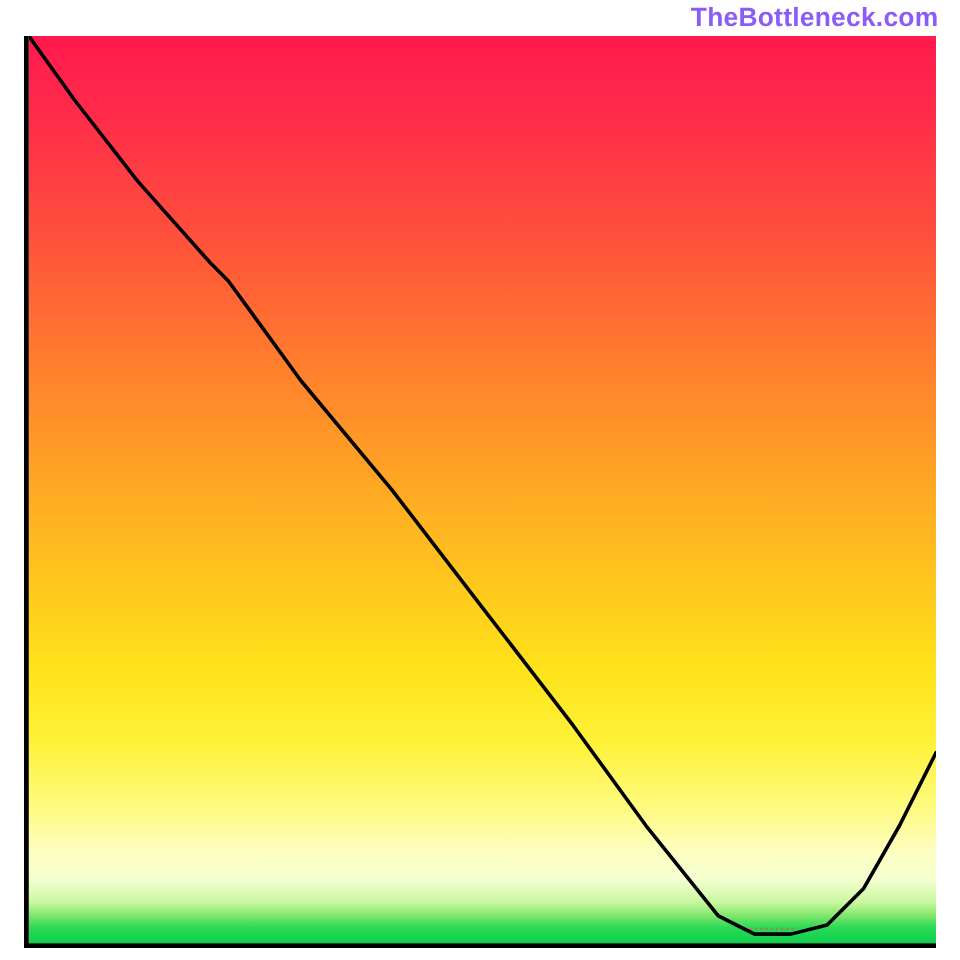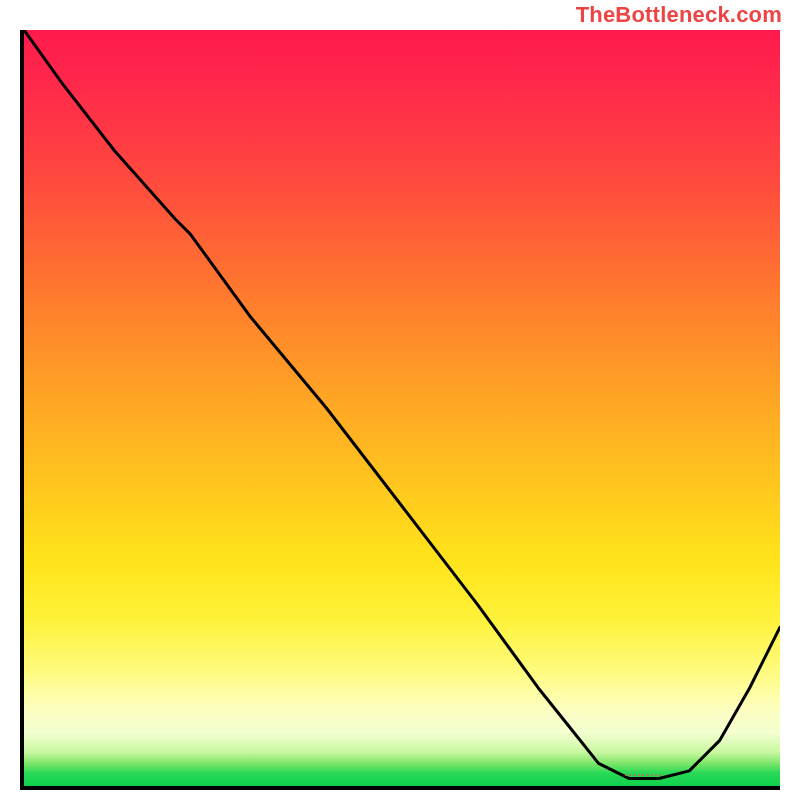--- a/index.html
+++ b/index.html
@@ -15,21 +15,21 @@
     position: relative;
     width: 800px;
     height: 800px;
   }
   .watermark {
     position: absolute;
     top: 2px;
     right: 18px;
     font-size: 22px;
     font-weight: 600;
-    color: #ef4444;
+    color: #8b5cf6;
     letter-spacing: 0.2px;
   }
   .plot {
     position: absolute;
     left: 20px;
     top: 30px;
     width: 760px;
     height: 760px;
     box-sizing: border-box;
     border-left: 4px solid #000;

